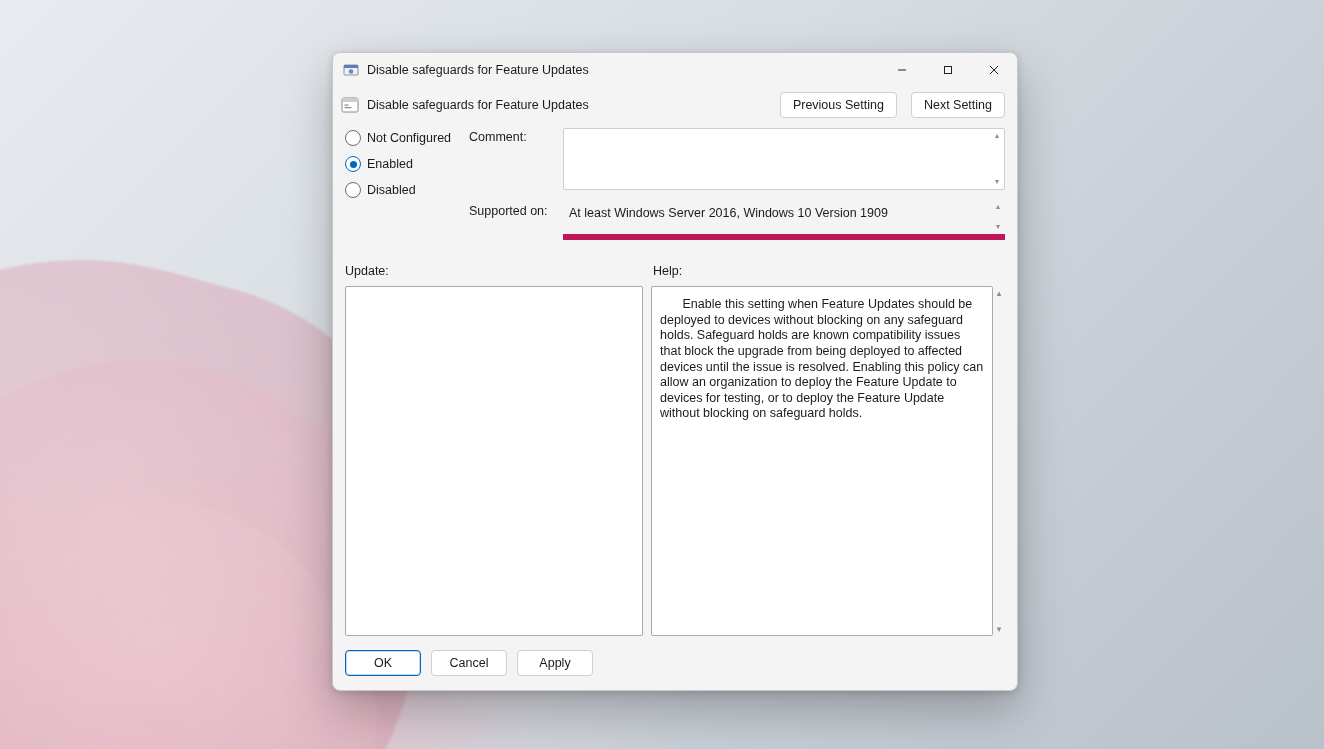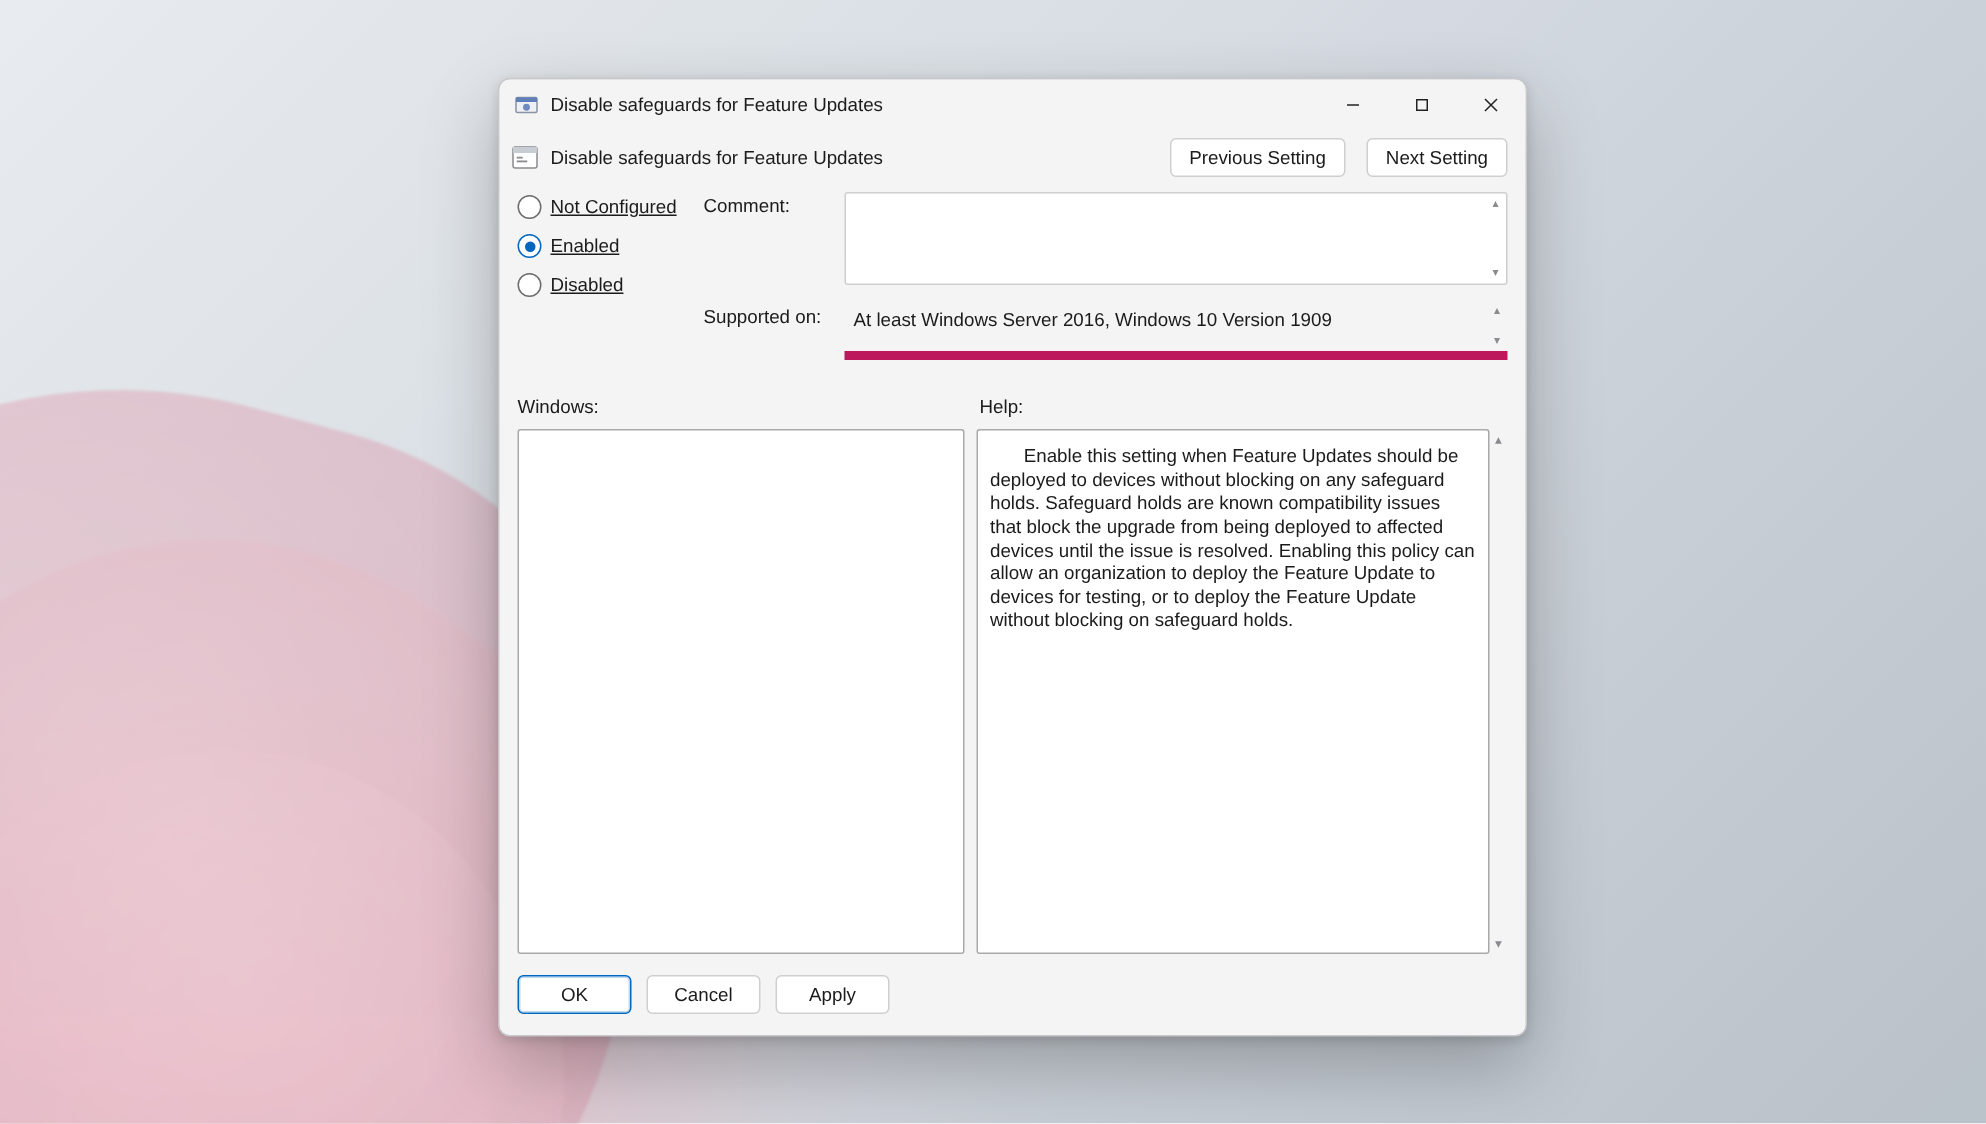--- a/index.html
+++ b/index.html
@@ -102,21 +102,20 @@
     align-items: start;
   }
 
   .radio-col {
     grid-column: 1;
     grid-row: 1 / span 3;
     display: flex;
     flex-direction: column;
     gap: 10px;
     padding-top: 2px;
-    text-decoration: underline;
   }
   .radio-row {
     display: flex; align-items: center; gap: 6px;
     font-size: 12.5px;
   }
   .radio {
     width: 14px; height: 14px;
     border-radius: 50%;
     border: 1.5px solid #6b6b6b;
     display:inline-flex; align-items:center; justify-content:center;
@@ -308,21 +307,21 @@
           <div class="supported-field">
             <span>At least Windows Server 2016, Windows 10 Version 1909</span>
             <span class="spin-up">▴</span>
             <span class="spin-down">▾</span>
           </div>
         </div>
 
       </div>
 
       <div class="labels-row">
-        <div class="lbl-options">Windows:</div>
+        <div class="lbl-options">Update:</div>
         <div>Help:</div>
       </div>
 
       <div class="panes-row">
         <div class="options-pane"></div>
         <div class="help-wrap">
           <div class="help-pane">
             <p>Enable this setting when Feature Updates should be deployed to devices without blocking on any safeguard holds. Safeguard holds are known compatibility issues that block the upgrade from being deployed to affected devices until the issue is resolved. Enabling this policy can allow an organization to deploy the Feature Update to devices for testing, or to deploy the Feature Update without blocking on safeguard holds.</p>
           </div>
           <div class="help-scroll">

